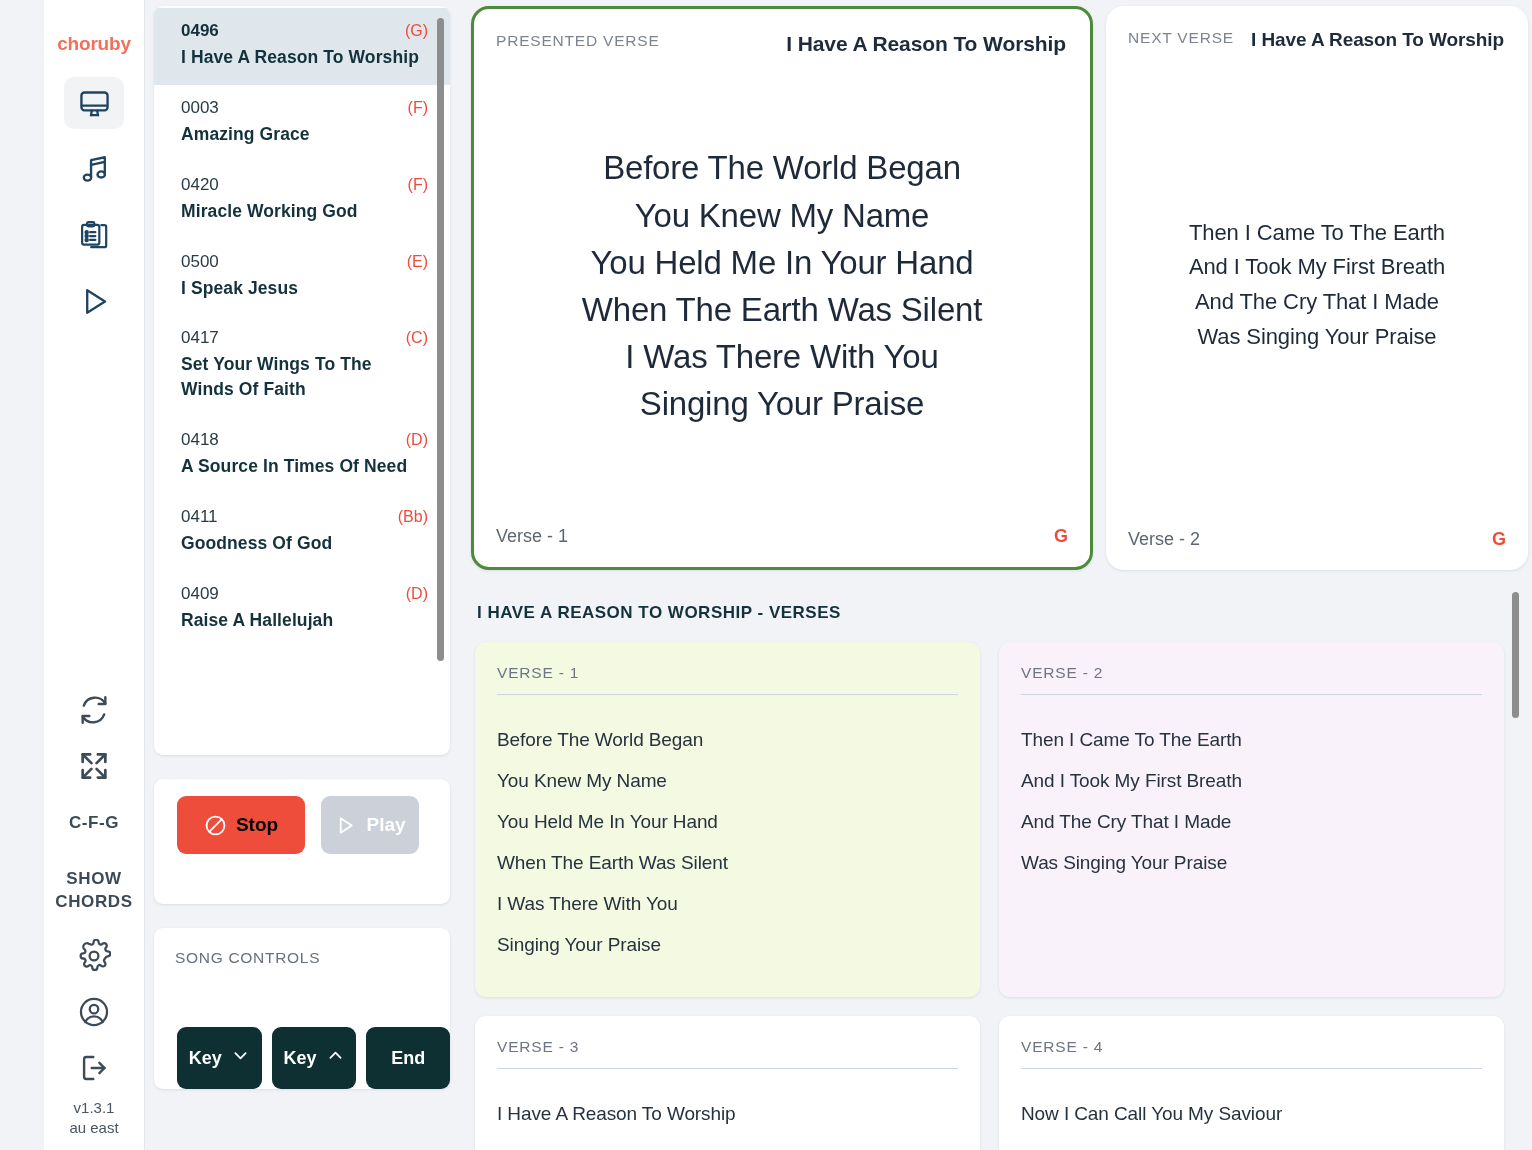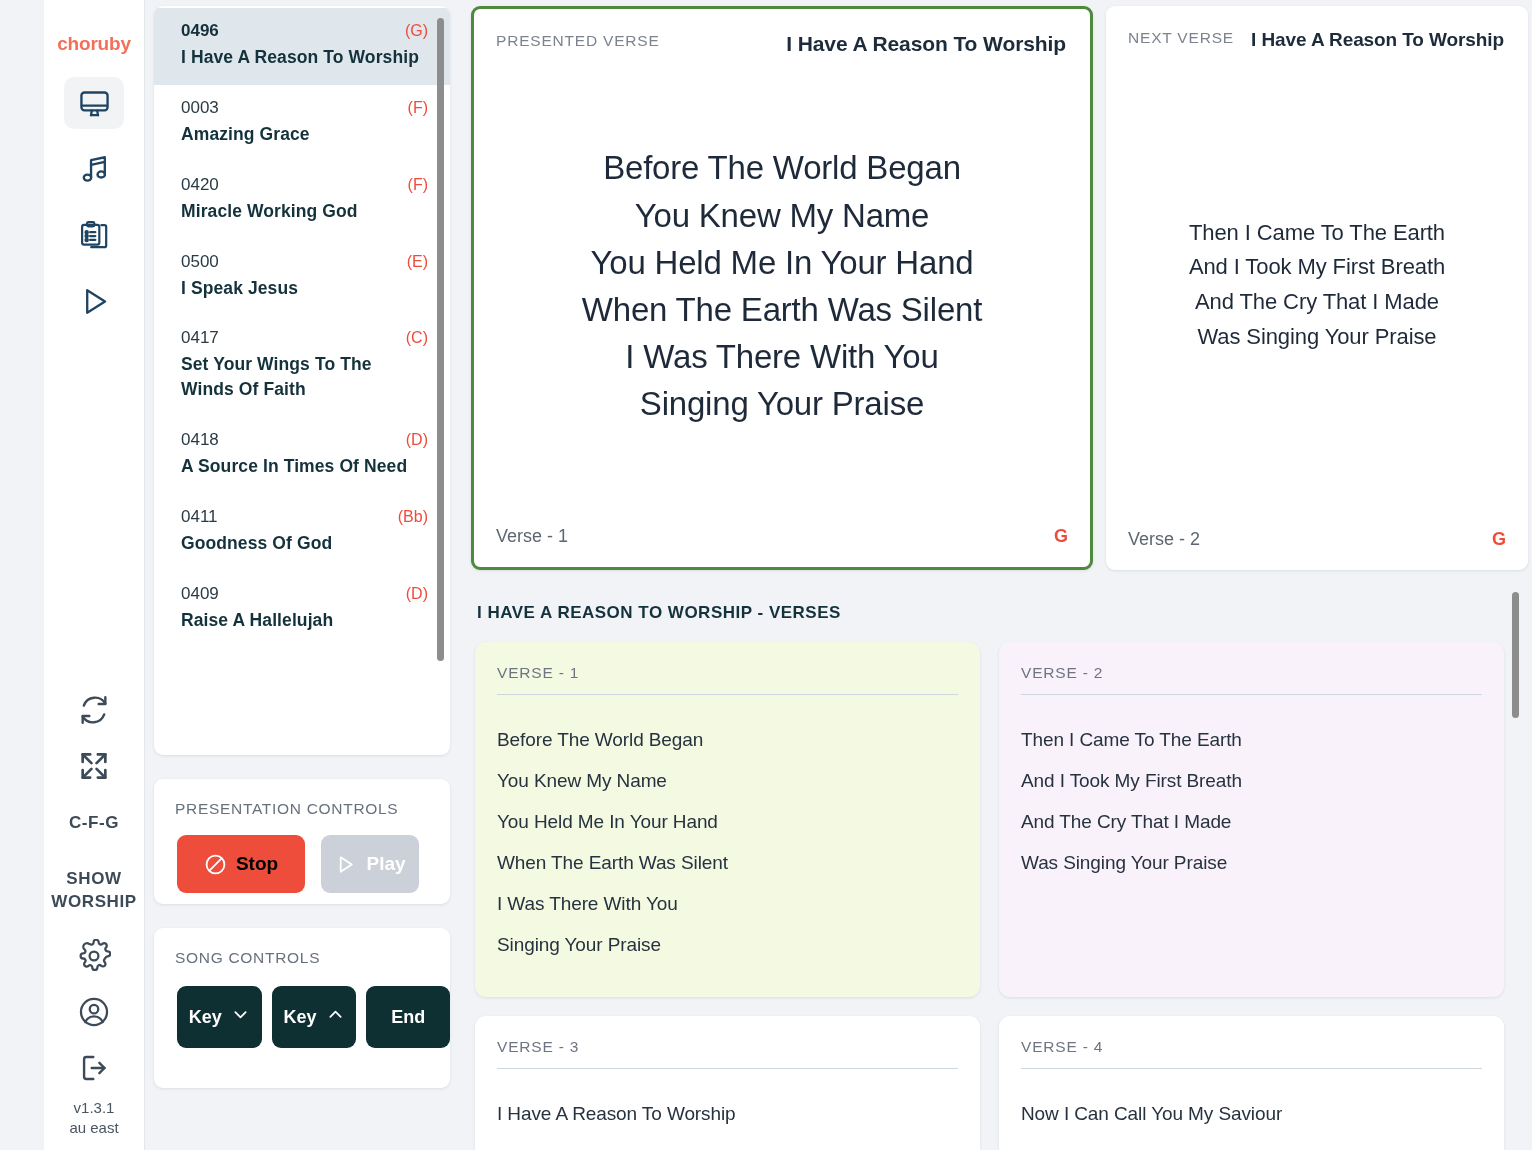--- a/index.html
+++ b/index.html
@@ -99,32 +99,32 @@
   .btn-stop { width: 128px; background: #ef4d3c; color: #000000; text-align: center; }
   .btn-play { width: 98px; background: #ccd1d9; color: #ffffff; }
   .btn svg { display: block; }
 
   .song-ctrl { flex: 0 0 160px; }
   .key-row { display: flex; gap: 10px; padding: 19px 0 0 23px; }
   .btn-dark {
     background: #0f3033; color: #ffffff; border-radius: 9px;
     height: 62px; display: flex; align-items: center; justify-content: center;
     gap: 9px; font-size: 18px; font-weight: bold; cursor: pointer;
-    font-family: "Liberation Sans", sans-serif; border: none;
+    font-family: "Liberation Sans", sans-serif; border: none; margin-top: 41px;
   }
   .w-key { width: 87px; }
   .w-end { width: 86px; }
 
   
   .main { flex: 1 1 auto; height: 1150px; position: relative; }
 
   .toprow { display: flex; gap: 13px; padding: 6px 4px 0 12px; height: 570px; }
 
   .verse-panel {
-    background: #ffffff; border-radius: 9px;
+    background: #ffffff; border-radius: 18px;
     display: flex; flex-direction: column;
     position: relative;
   }
   .presented {
     flex: 0 0 622px; width: 622px;
     border: 3px solid #4e8a3c;
     box-shadow: 0 1px 3px rgba(20,40,60,0.10);
   }
   .nextv {
     flex: 1 1 auto;
@@ -280,21 +280,21 @@
         </span>
       </div>
 
       <div class="rail-btn2">
         <span class="rail-text">C-F-G</span>
       </div>
 
       <div class="rail-btn2" style="height:78px;">
         <span class="rail-text">
           <span>SHOW</span><br>
-          <span>WORSHIP</span>
+          <span>CHORDS</span>
         </span>
       </div>
 
       <div class="rail-btn2">
         <span>
           <svg width="34" height="34" viewBox="0 0 24 24" fill="none" stroke="currentColor" stroke-width="1.6" stroke-linecap="round" stroke-linejoin="round">
             <circle cx="12" cy="12" r="3.1"></circle>
             <path d="M19.2 14.6a1.5 1.5 0 0 0 .3 1.65l.05.06a1.8 1.8 0 1 1-2.55 2.55l-.06-.06a1.5 1.5 0 0 0-1.65-.3 1.5 1.5 0 0 0-.91 1.37v.17a1.8 1.8 0 1 1-3.6 0v-.09a1.5 1.5 0 0 0-.98-1.37 1.5 1.5 0 0 0-1.65.3l-.06.06a1.8 1.8 0 1 1-2.55-2.55l.06-.06a1.5 1.5 0 0 0 .3-1.65 1.5 1.5 0 0 0-1.37-.91h-.17a1.8 1.8 0 1 1 0-3.6h.09a1.5 1.5 0 0 0 1.37-.98 1.5 1.5 0 0 0-.3-1.65l-.06-.06A1.8 1.8 0 1 1 8.49 3.5l.6.06a1.5 1.5 0 0 0 1.65.3h.07a1.5 1.5 0 0 0 .91-1.37v-.17a1.8 1.8 0 1 1 3.6 0v.09a1.5 1.5 0 0 0 .91 1.37 1.5 1.5 0 0 0 1.65-.3l.06-.06a1.8 1.8 0 1 1 2.55 2.55l-.06.06a1.5 1.5 0 0 0-.3 1.65v.07a1.5 1.5 0 0 0 1.37.91h.17a1.8 1.8 0 1 1 0 3.6h-.09a1.5 1.5 0 0 0-1.37.91z"></path>
           </svg>
         </span>
@@ -385,21 +385,20 @@
             </div>
             <div class="song-title">Raise A Hallelujah</div>
           </div>
         </div>
       <div class="list-scroll-track">
         <div class="list-scroll-thumb"></div>
       </div>
     </div>
 
     <div class="card pres-ctrl">
-      <div class="panel-head">PRESENTATION CONTROLS</div>
       <div class="btn-row">
         <button class="btn btn-stop">
           <span>
             <svg width="23" height="23" viewBox="0 0 24 24" fill="none" stroke="#ffffff" stroke-width="1.9">
               <circle cx="12" cy="12" r="9.3"></circle>
                 <line x1="5.4" y1="18.6" x2="18.6" y2="5.4"></line>
             </svg>
           </span>
           <span>Stop</span>
         </button>

